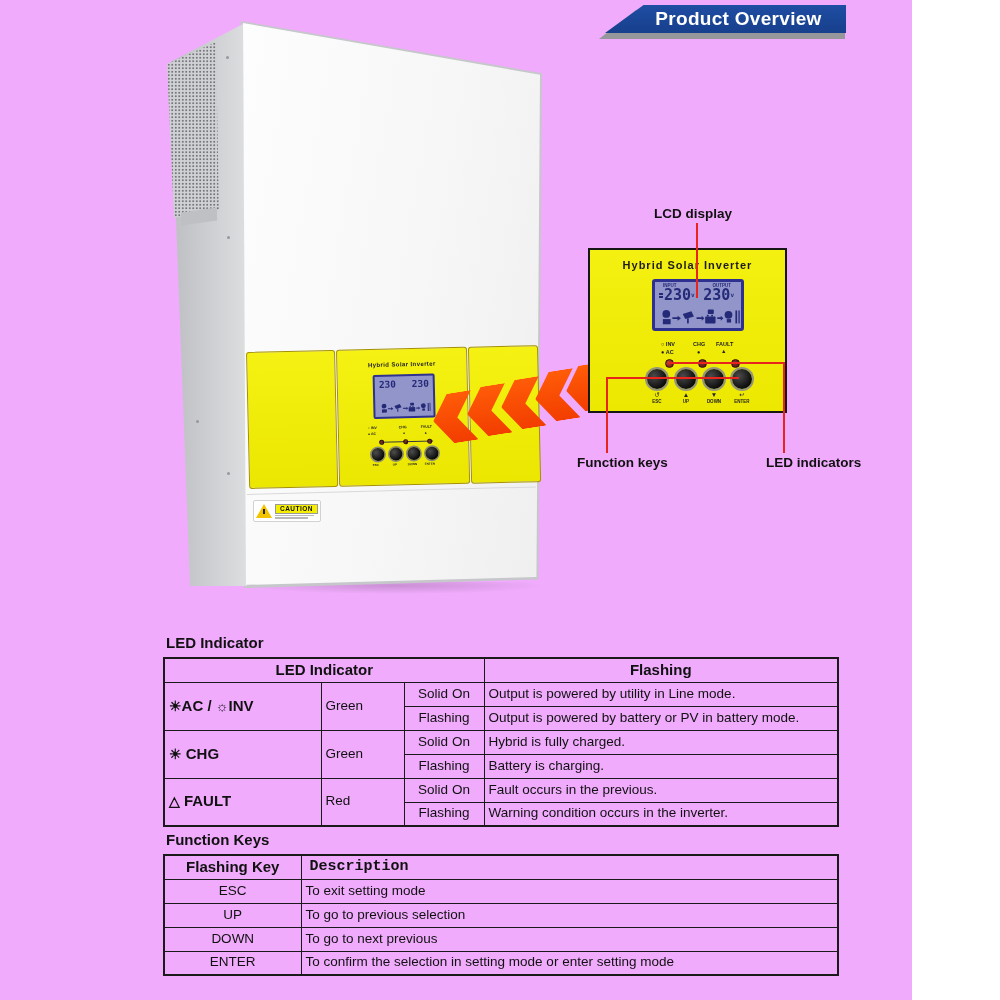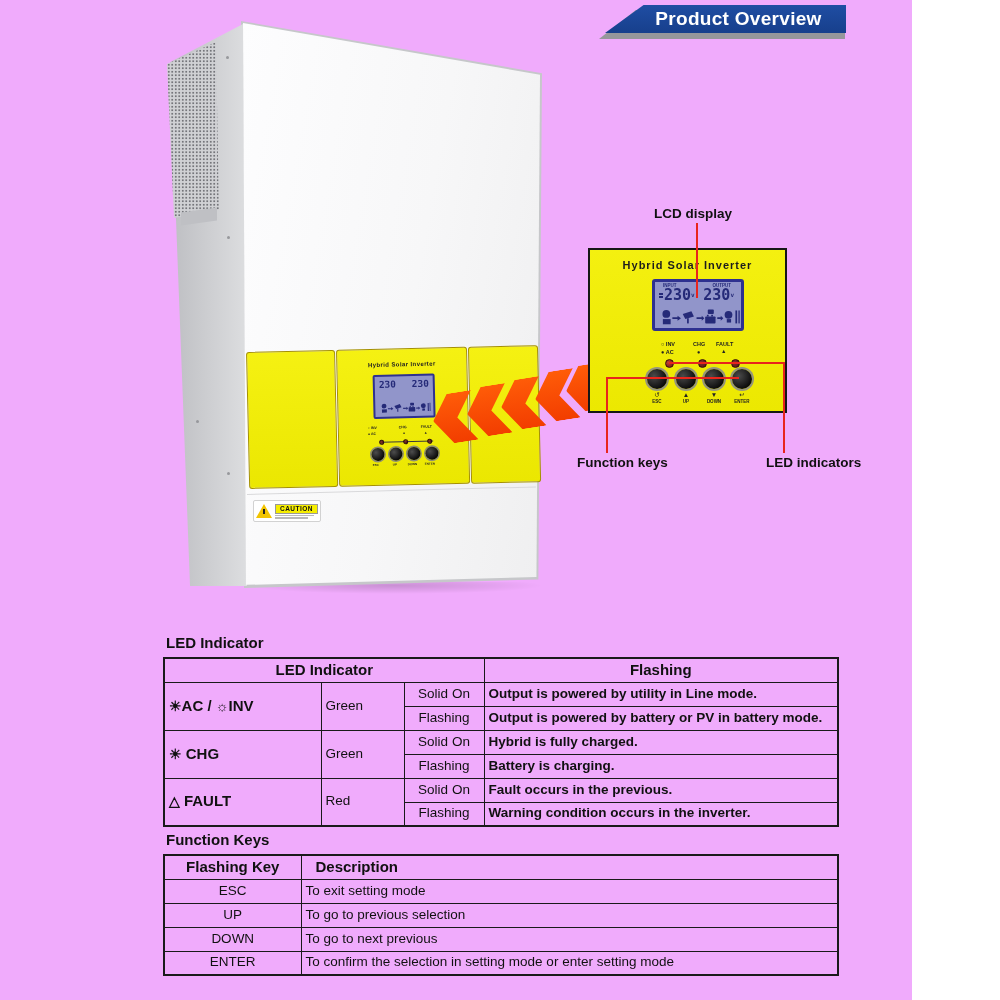--- a/index.html
+++ b/index.html
@@ -99,21 +99,21 @@
 
   
   .section-heading{font-size:15px;font-weight:bold;color:#111;}
   table.doc{border-collapse:collapse;table-layout:fixed;width:676px;font-size:13.5px;color:#111;}
   table.doc td{border:1px solid #1a1a1a;padding:1px 4px;height:24px;box-sizing:border-box;line-height:1.25;}
   table.doc{border:2px solid #1a1a1a;}
   td.hd{font-size:15px;font-weight:bold;text-align:center;}
   td.ind{font-weight:bold;font-size:15px;padding-left:6px;white-space:nowrap;}
   td.clr{padding-left:10px;margin-top:12px;}
   td.state{text-align:center;}
-  td.msg{padding-left:8px;font-weight:bold;}
+  td.msg{padding-left:8px;}
   td.key{text-align:center;}
   td.desc{padding-left:8px;}
   .sun{font-size:14px;}
 </style>
 </head>
 <body>
 
 <div class="stage">
 
   <div class="abs banner-shadow"></div>
@@ -316,21 +316,21 @@
 
   <div class="abs section-heading" style="left:166px;top:831px;">Function Keys</div>
   <table class="doc abs" style="left:163px;top:854px;">
     <colgroup>
         <col style="width:137px">
         <col>
       </colgroup>
     <tbody>
         <tr>
       <td class="hd">Flashing Key</td>
-      <td class="hd" style="text-align:left;padding-left:14px;">Description</td>
+      <td class="hd" style="text-align:left;padding-left:8px;font-family:Liberation Mono, monospace;">Description</td>
     </tr>
     <tr>
       <td class="key">ESC</td>
       <td class="desc">To exit setting mode</td>
     </tr>
     <tr>
       <td class="key">UP</td>
       <td class="desc">To go to previous selection</td>
     </tr>
     <tr>

